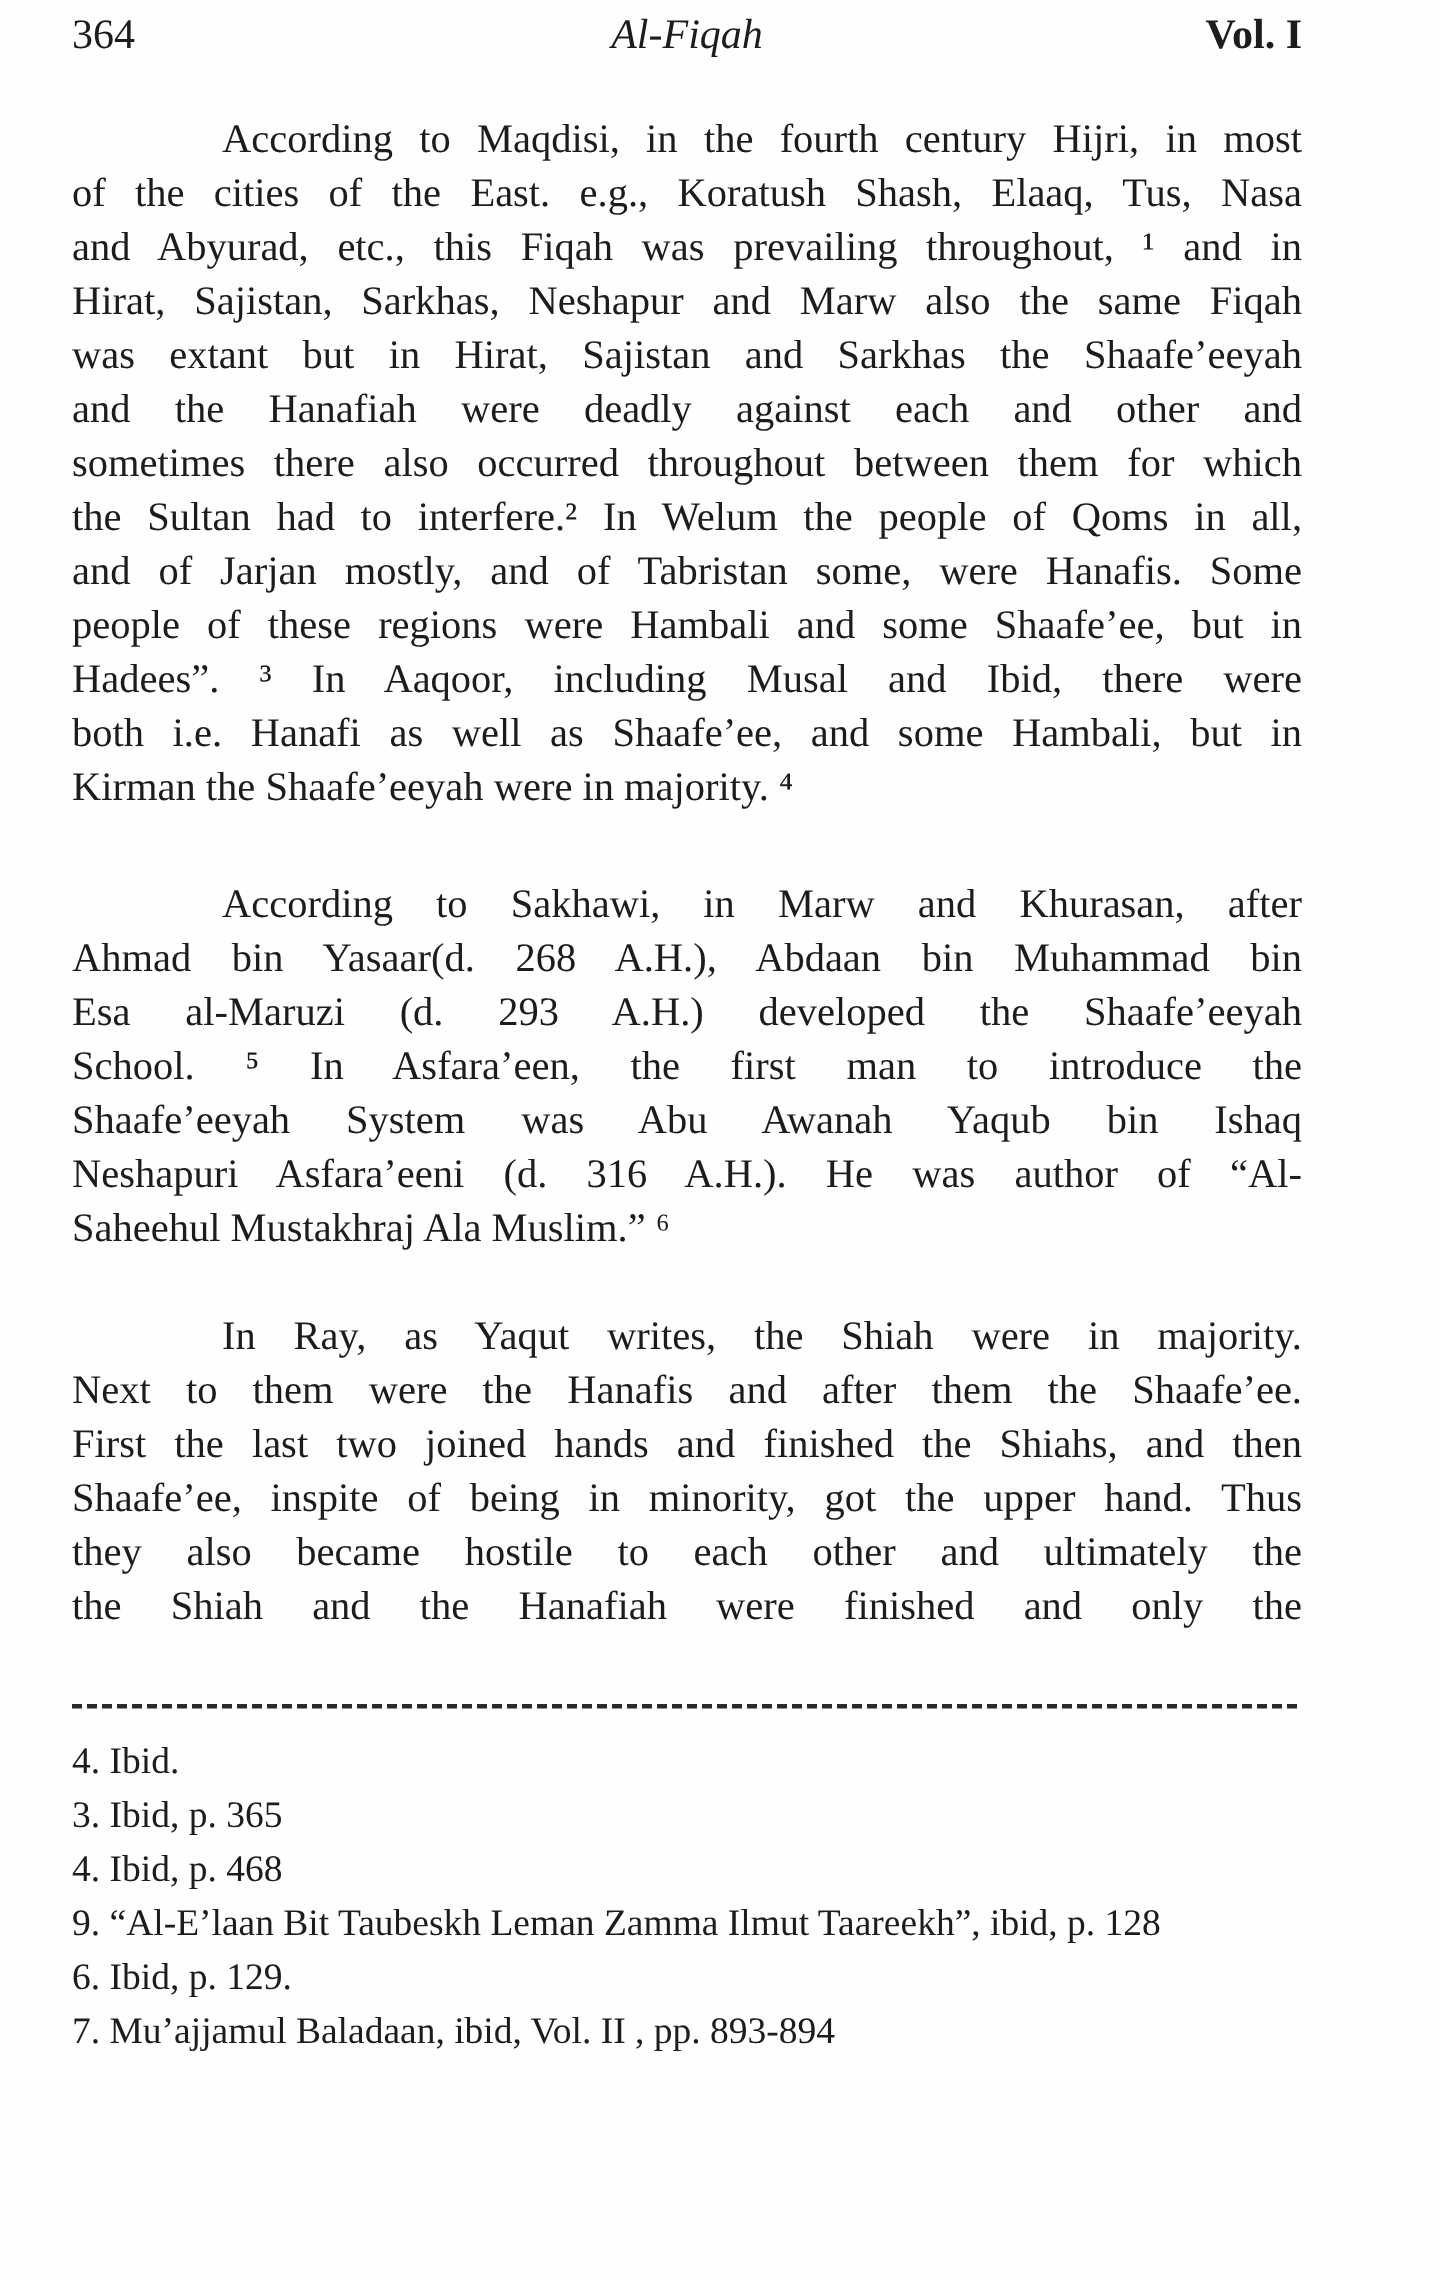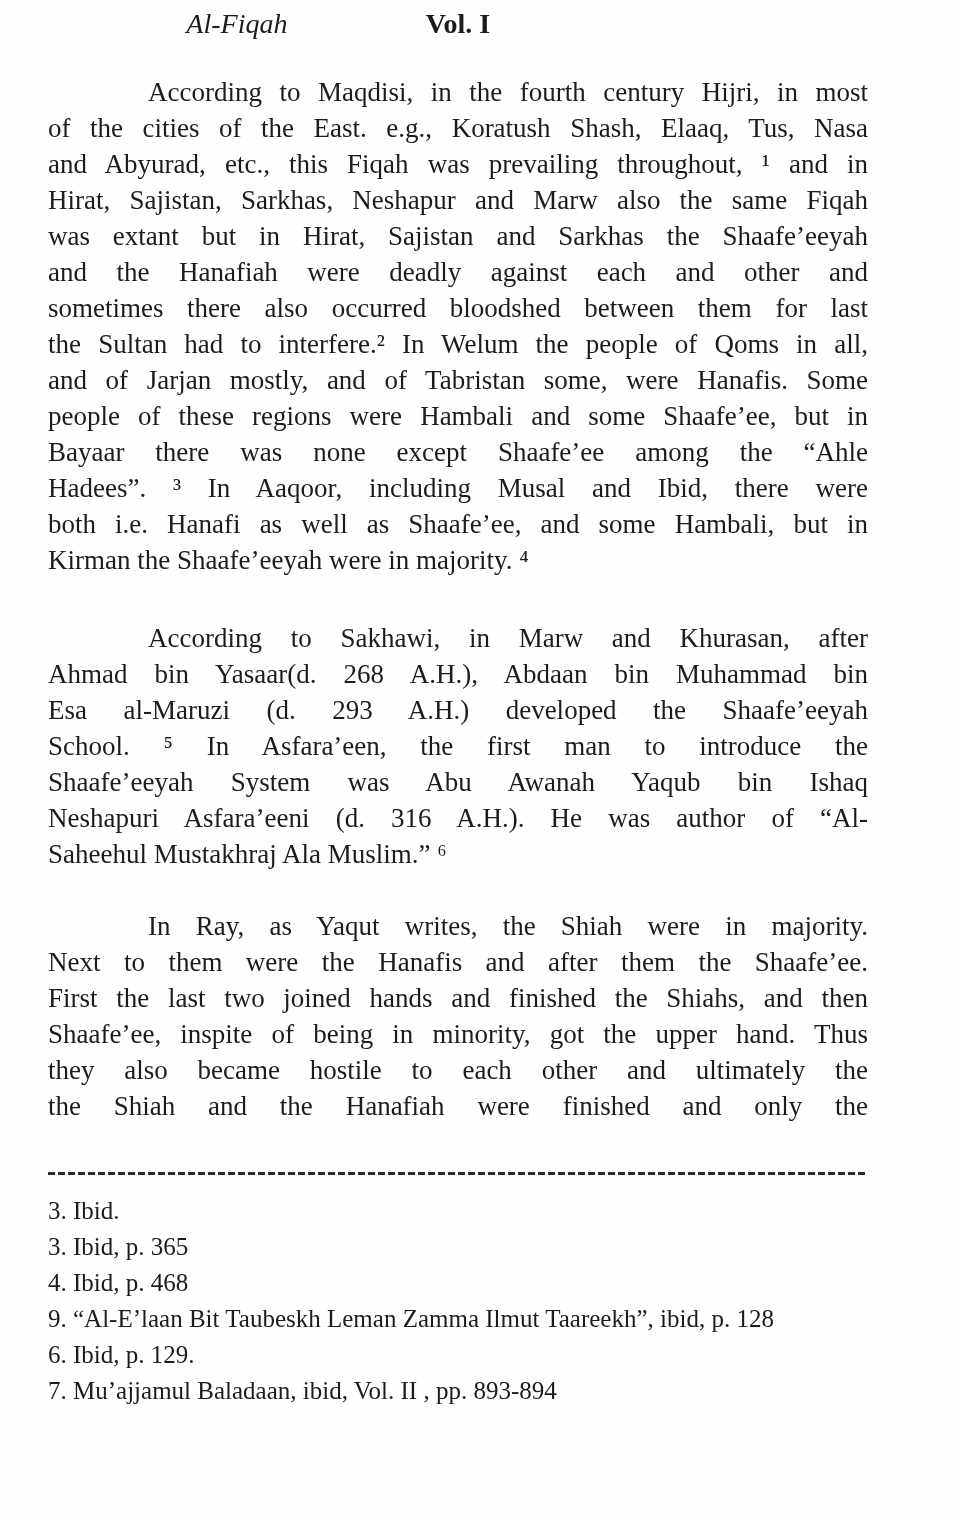--- a/index.html
+++ b/index.html
@@ -66,38 +66,38 @@
     line-height: 36px;
   }
   .footnote { text-align: left; }
 </style>
 </head>
 <body>
 
 <div class="page">
 
   <div class="header">
+    <span class="pagenum">364</span>
     <span class="booktitle">Al-Fiqah</span>
     <span class="volume">Vol. I</span>
   </div>
 
   <div class="content">
 
     <div class="para para-1">
       <div class="line indent">According to Maqdisi, in the fourth century Hijri, in most</div>
       <div class="line">of the cities of the East. e.g., Koratush Shash, Elaaq, Tus, Nasa</div>
       <div class="line">and Abyurad, etc., this Fiqah was prevailing throughout, ¹ and in</div>
       <div class="line">Hirat, Sajistan, Sarkhas, Neshapur and Marw also the same Fiqah</div>
       <div class="line">was extant but in Hirat, Sajistan and Sarkhas the Shaafe’eeyah</div>
       <div class="line">and the Hanafiah were deadly against each and other and</div>
-      <div class="line">sometimes there also occurred bloodshed between them for last</div>
+      <div class="line">sometimes there also occurred throughout between them for which</div>
       <div class="line">the Sultan had to interfere.² In Welum the people of Qoms in all,</div>
       <div class="line">and of Jarjan mostly, and of Tabristan some, were Hanafis. Some</div>
       <div class="line">people of these regions were Hambali and some Shaafe’ee, but in</div>
-      <div class="line">Bayaar there was none except Shaafe’ee among the “Ahle</div>
       <div class="line">Hadees”. ³ In Aaqoor, including Musal and Ibid, there were</div>
       <div class="line">both i.e. Hanafi as well as Shaafe’ee, and some Hambali, but in</div>
       <div class="line left">Kirman the Shaafe’eeyah were in majority. ⁴</div>
     </div>
 
     <div class="para para-2">
       <div class="line indent">According to Sakhawi, in Marw and Khurasan, after</div>
       <div class="line">Ahmad bin Yasaar(d. 268 A.H.), Abdaan bin Muhammad bin</div>
       <div class="line">Esa al-Maruzi (d. 293 A.H.) developed the Shaafe’eeyah</div>
       <div class="line">School. ⁵ In Asfara’een, the first man to introduce the</div>
@@ -111,21 +111,21 @@
       <div class="line">Next to them were the Hanafis and after them the Shaafe’ee.</div>
       <div class="line">First the last two joined hands and finished the Shiahs, and then</div>
       <div class="line">Shaafe’ee, inspite of being in minority, got the upper hand. Thus</div>
       <div class="line">they also became hostile to each other and ultimately the</div>
       <div class="line">the Shiah and the Hanafiah were finished and only the</div>
     </div>
 
     <div class="separator"></div>
 
     <div class="footnotes">
-      <div class="footnote">3. Ibid.</div>
+      <div class="footnote">4. Ibid.</div>
       <div class="footnote">3. Ibid, p. 365</div>
       <div class="footnote">4. Ibid, p. 468</div>
       <div class="footnote">9. “Al-E’laan Bit Taubeskh Leman Zamma Ilmut Taareekh”, ibid, p. 128</div>
       <div class="footnote">6. Ibid, p. 129.</div>
       <div class="footnote">7. Mu’ajjamul Baladaan, ibid, Vol. II , pp. 893-894</div>
     </div>
 
   </div>
 </div>
 

